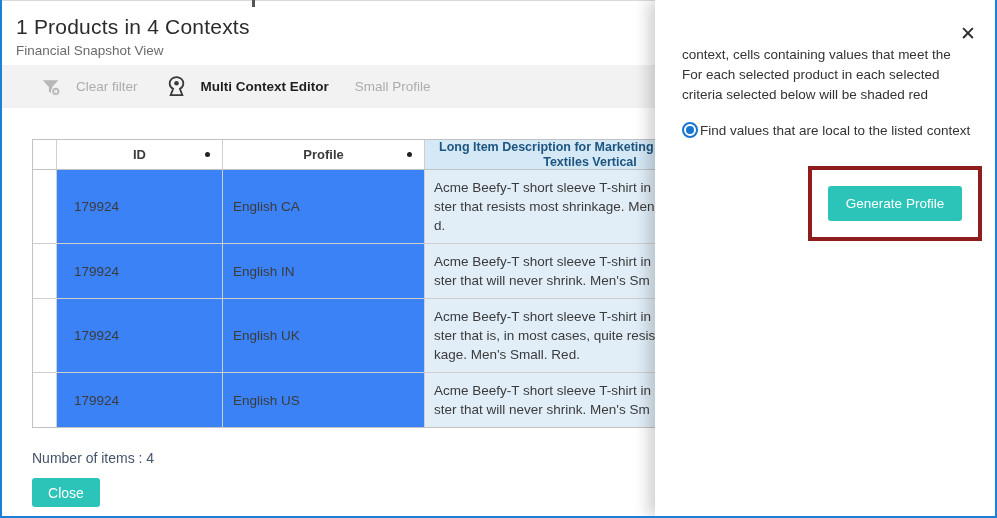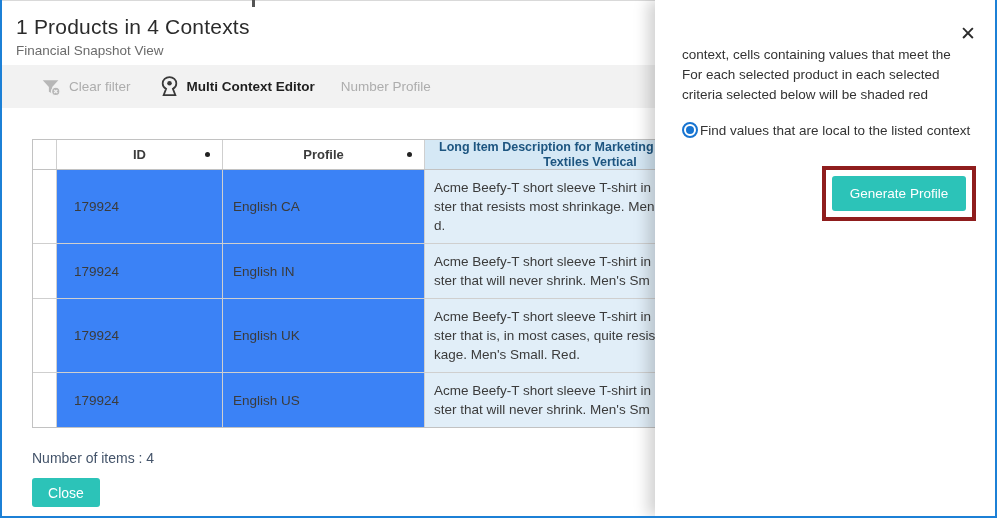--- a/index.html
+++ b/index.html
@@ -23,21 +23,21 @@
   .top-tick{position:absolute;left:250px;top:0;width:3px;height:7px;background:#555;}
 
   
   .page-header{position:absolute;left:14px;top:15px;}
   .page-title{font-size:21px;color:#2b2b2b;font-weight:400;letter-spacing:.2px;}
   .page-subtitle{font-size:13.5px;color:#6b6b6b;margin-top:4px;}
 
   
   .toolbar{position:absolute;left:0;top:65px;width:100%;height:43px;background:#f2f2f2;
     display:flex;align-items:center;padding-left:38px;}
-  .toolbar-item{display:flex;align-items:center;gap:7px;font-size:13.5px;cursor:pointer;}
+  .toolbar-item{display:flex;align-items:center;gap:14px;font-size:13.5px;cursor:pointer;}
   .toolbar-item.disabled{color:#adadad;}
   .toolbar-item.active{color:#1f1f1f;font-weight:600;}
   .tb-gap{width:28px;}
   .tb-gap-sm{width:26px;}
 
   
   .table{position:absolute;left:30px;top:139px;width:724px;border:1px solid #c2c2c2;background:#fff;}
   .thead{display:flex;height:30px;border-bottom:1px solid #c2c2c2;}
   .cell{border-right:1px solid #cfcfcf;}
   .cell:last-child{border-right:none;}
@@ -71,21 +71,21 @@
     box-shadow:-7px 0 14px rgba(0,0,0,0.18);padding:26px 0 0 27px;}
   .panel-title{font-size:15px;font-weight:700;color:#222;}
   .panel-close{position:absolute;right:19px;top:24px;font-size:19px;color:#2b2b2b;cursor:pointer;line-height:19px;}
   .panel-desc{margin-top:19px;font-size:13.5px;color:#333;}
   .panel-desc-line{line-height:20px;white-space:nowrap;}
   .radio-row{display:flex;align-items:center;gap:2px;margin-top:17px;font-size:13.5px;color:#333;cursor:pointer;}
   .radio{width:16px;height:16px;border-radius:50%;border:2px solid var(--radio-blue);flex:none;
     display:flex;align-items:center;justify-content:center;}
   .radio-dot{width:8px;height:8px;border-radius:50%;background:var(--radio-blue);}
   .radio-label{white-space:nowrap;}
-  .annotation-rect{position:absolute;right:19px;top:166px;border:4px solid var(--annotation-red);padding:6px;}
+  .annotation-rect{position:absolute;right:13px;top:166px;border:4px solid var(--annotation-red);padding:16px;}
   .generate-btn{width:134px;height:35px;font-size:13.5px;display:block;}
 
   
   .icon{display:inline-flex;flex:none;}
 </style>
 </head>
 <body>
 
 <div class="window">
   <div class="top-border"></div>
@@ -112,21 +112,21 @@
       <span class="icon">
         <svg width="21" height="23" viewBox="0 0 24 26">
           <path d="M12 2.2c-4.3 0-7.8 3.2-7.8 7.3 0 2.9 1.7 5 3.9 6.2l-2.8 7.1h13.4l-2.8-7.1c2.2-1.2 3.9-3.3 3.9-6.2 0-4.1-3.5-7.3-7.8-7.3z" fill="none" stroke="#3a3a3a" stroke-width="2"></path>
           <circle cx="12" cy="9.3" r="2.6" fill="#3a3a3a"></circle>
         </svg>
       </span>
       <span>Multi Context Editor</span>
     </div>
     <div class="tb-gap-sm"></div>
     <div class="toolbar-item disabled">
-      <span>Number Profile</span>
+      <span>Small Profile</span>
     </div>
   </div>
 
   <div class="table">
     <div class="thead">
       <div class="cell col-sel"></div>
       <div class="cell col-id">
         <span>ID</span>
         <span class="hdr-dot"></span>
       </div>

